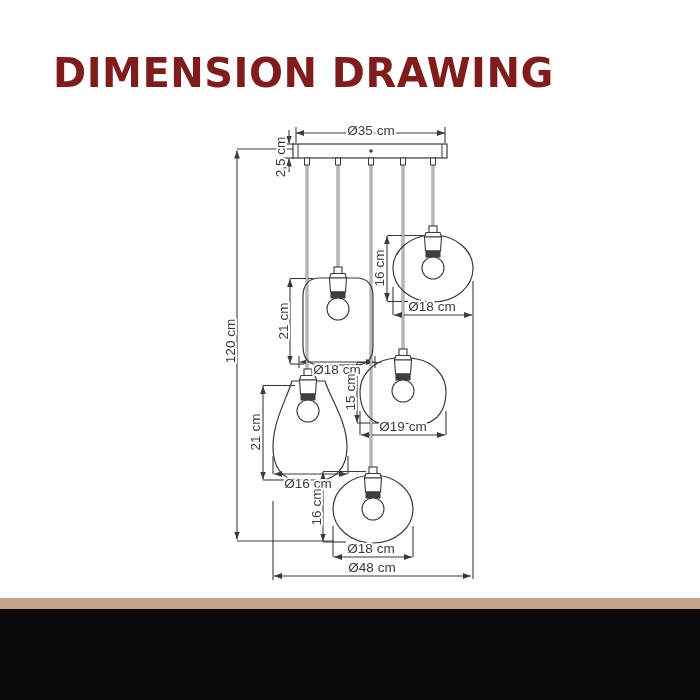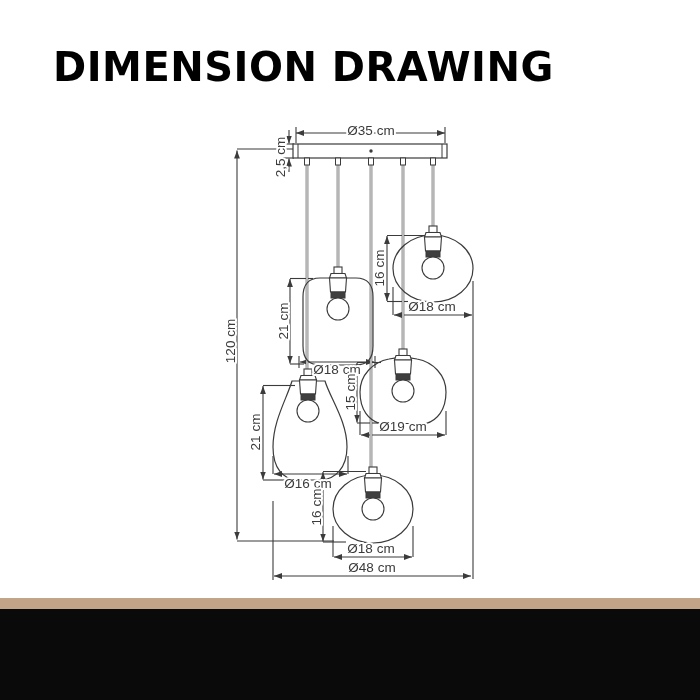--- a/index.html
+++ b/index.html
@@ -1,23 +1,23 @@
 <!DOCTYPE html>
 <html><head>
 <meta charset="utf-8">
 <style>
   html,body{margin:0;padding:0;}
   body{
     width:700px;height:700px;position:relative;background:#ffffff;
     font-family:"Liberation Sans",sans-serif;overflow:hidden;
   }
   .title{
-    position:absolute;left:53px;top:44px;width:600px;
+    position:absolute;left:53px;top:50px;width:600px;
     font-family:"DejaVu Sans","Liberation Sans",sans-serif;
-    font-size:40px;font-weight:700;letter-spacing:.5px;color:#000000;
+    font-size:40px;font-weight:700;letter-spacing:.5px;color:#7f1d1d;
     white-space:nowrap;
   }
   svg.drawing{position:absolute;left:0;top:0;}
   .dimtext{
     font-family:"Liberation Sans",sans-serif;font-size:13.5px;fill:#3b3b3b;
     paint-order:stroke;stroke:#ffffff;stroke-width:4px;stroke-linejoin:round;
   }
   .tan-bar{position:absolute;left:0;top:598px;width:700px;height:11px;}
   .footer{position:absolute;left:0;top:609px;width:700px;height:91px;}
 </style>

